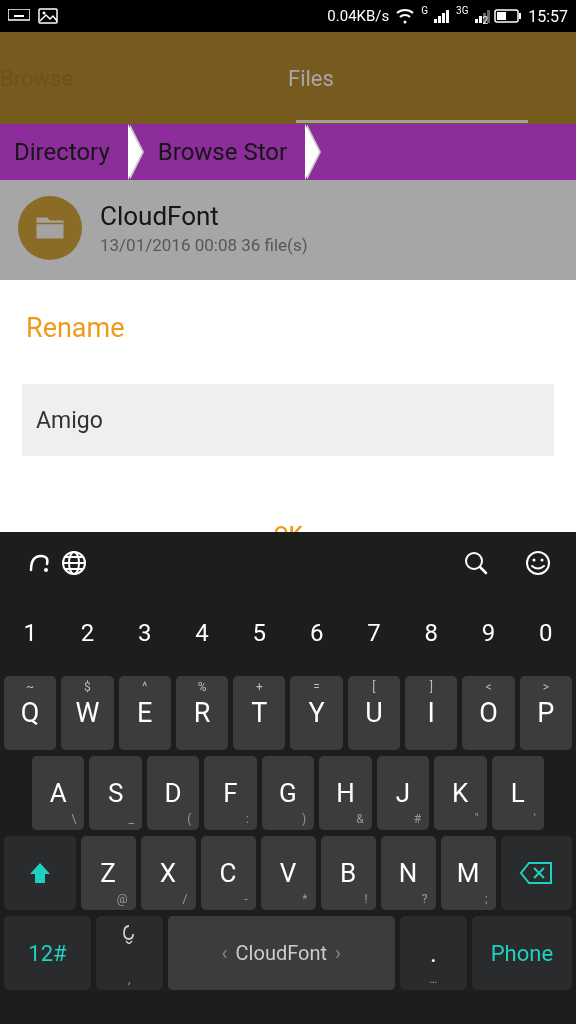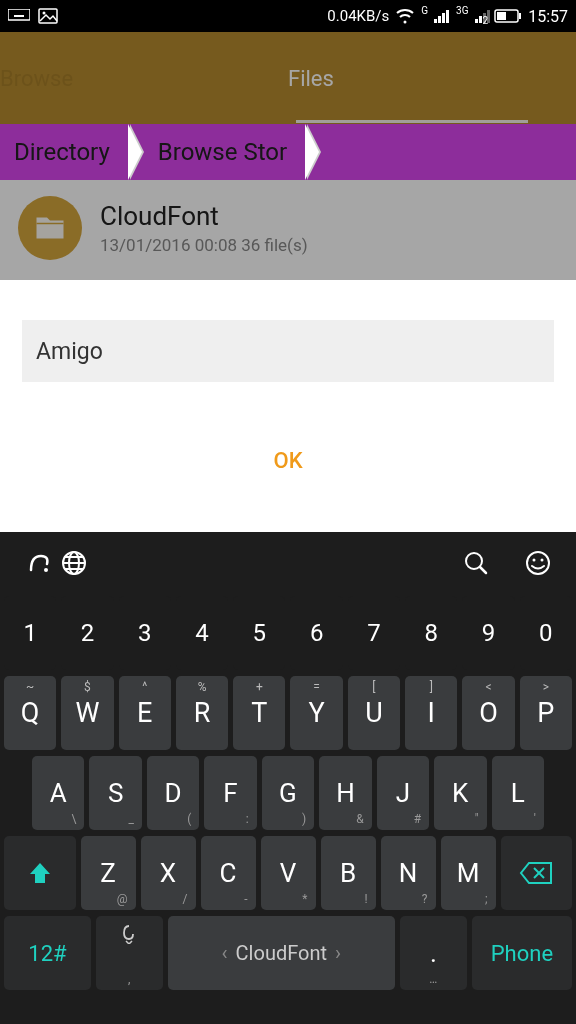--- a/index.html
+++ b/index.html
@@ -30,21 +30,21 @@
 .folder-icon svg { width: 36px; height: 36px; }
 .file-title { font-size: 26px; color: #222; }
 .file-meta { font-size: 17px; color: #888; margin-top: 4px; }
 
 
 .dim { position: absolute; left: 0; top: 32px; width: 576px; height: 248px; background: rgba(0,0,0,.35); pointer-events: none; }
 
 
 .dialog { position: absolute; left: 0; top: 280px; width: 576px; background: #fff; padding-top: 32px; }
 .dialog-title { color: #f09a1a; font-size: 27px; padding: 0 26px 24px; }
-.dialog-input { margin: 8px 22px; height: 62px; background: #efefef; display: flex; align-items: center; padding: 0 14px; font-size: 23px; color: #333; text-align: right; }
+.dialog-input { margin: 16px 22px; height: 72px; background: #efefef; display: flex; align-items: center; padding: 0 14px; font-size: 23px; color: #333; text-align: right; }
 .dialog-actions { display: flex; height: 76px; margin-top: 40px; }
 .dialog-btn { flex: 1; display: flex; align-items: center; justify-content: center; font-size: 22px; color: #333; }
 .dialog-btn.ok { color: #f09a1a; font-weight: 500; }
 
 
 .keyboard { position: absolute; bottom: 0; left: 0; width: 576px; height: 492px; background: #1d1d1d; display: flex; flex-direction: column; }
 .kb-toolbar { height: 62px; display: flex; align-items: center; justify-content: space-between; padding: 0 20px; }
 .kb-tool { width: 36px; height: 36px; display: flex; align-items: center; justify-content: center; color: #eee; }
 .kb-rows { flex: 1; display: flex; flex-direction: column; padding: 2px 4px; gap: 6px; }
 .kb-row { display: flex; gap: 5px; }
@@ -146,20 +146,21 @@
   </div>
   <div>
     <div class="file-title">CloudFont</div>
     <div class="file-meta">13/01/2016 00:08  36 file(s)</div>
   </div>
 </div>
 
 <div class="dim"></div>
 
 <div class="dialog">
+  <div class="dialog-title">Rename</div>
   <div class="dialog-input">
     <span>Amigo</span>
   </div>
   <div class="dialog-actions">
     <div class="dialog-btn ok">OK</div>
   </div>
 </div>
 
 <div class="keyboard">
   <div class="kb-toolbar">

